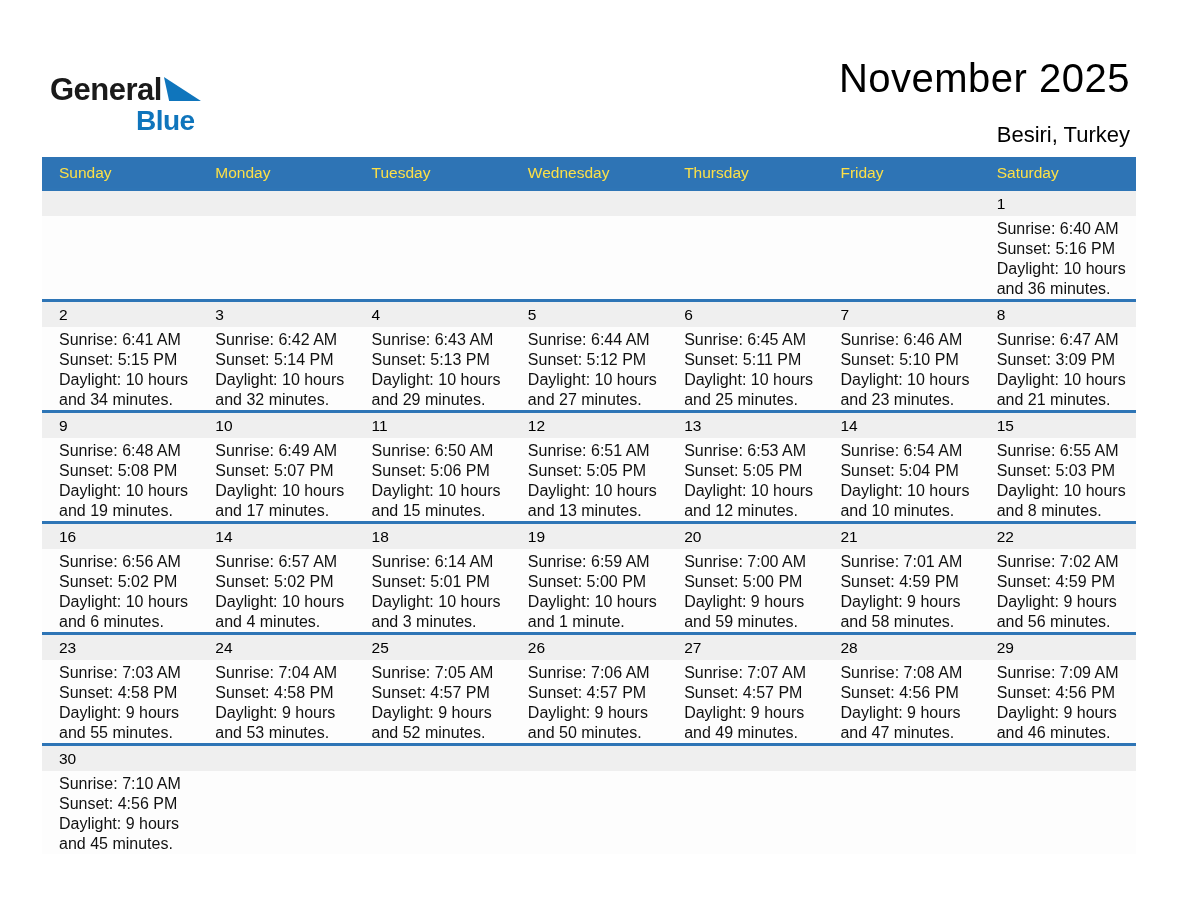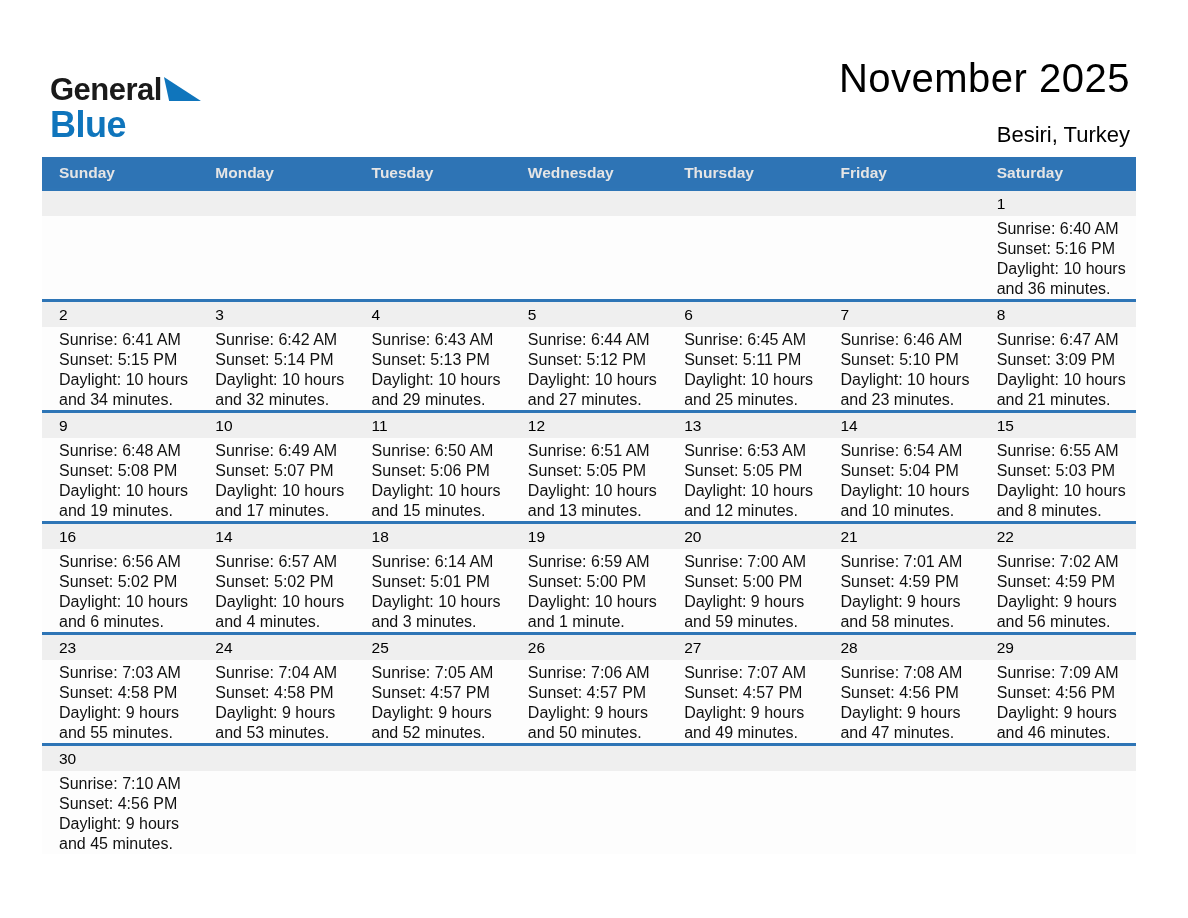--- a/index.html
+++ b/index.html
@@ -5,31 +5,31 @@
   html,body{margin:0;padding:0;background:#ffffff;}
   body{font-family:"Liberation Sans","DejaVu Sans",sans-serif;-webkit-font-smoothing:antialiased;}
   .page{position:relative;width:1188px;height:918px;background:#ffffff;overflow:hidden;}
 
   
   .logo{position:absolute;left:50px;top:74px;line-height:1;}
   .logo-row{display:flex;align-items:center;}
   .logo-general{font-size:31px;font-weight:600;color:var(--logo-dark,#1a1a1a);letter-spacing:-0.5px;}
   .logo-triangle{width:37px;height:24px;margin-left:2px;margin-bottom:1px;background:var(--logo-blue,#0f75bc);
     clip-path:polygon(0 0,100% 100%,14% 100%);}
-  .logo-blue{font-size:36px;font-weight:600;color:var(--logo-blue,#0f75bc);letter-spacing:-0.5px;
-    margin-top:2px;}
+  .logo-blue{font-size:28px;font-weight:600;color:var(--logo-blue,#0f75bc);letter-spacing:-0.5px;
+    margin-left:86px;margin-top:2px;}
   .title-block{position:absolute;right:58px;top:56px;text-align:right;color:#000;}
   .month-title{font-size:40px;font-weight:400;letter-spacing:0.5px;}
   .location-subtitle{font-size:22px;font-weight:400;margin-top:21px;}
 
   
   .calendar{position:absolute;left:42px;top:157px;width:1094px;}
   .weekday-row{display:grid;grid-template-columns:repeat(7,1fr);background:var(--header-blue,#2e74b5);
     height:31px;align-items:center;}
-  .weekday-cell{color:#e5e5e5;font-size:15.5px;padding-left:17px;white-space:nowrap;font-weight:bold;}
+  .weekday-cell{color:#fde047;font-size:15.5px;padding-left:17px;white-space:nowrap;}
   .week-row{display:grid;grid-template-columns:repeat(7,1fr);border-top:3px solid var(--row-border,#2e75b6);
     min-height:107px;background:#fdfdfd;}
   .cell{overflow:hidden;}
   .day-band{height:25px;background:var(--band-gray,#efefef);display:flex;align-items:center;
     padding-left:17px;font-size:15.5px;color:#000;}
   .cell-body{padding:3px 12px 0 17px;font-size:16px;line-height:20px;color:#111;}
   .cell-line{white-space:nowrap;}
 </style>
 </head>
 <body>

